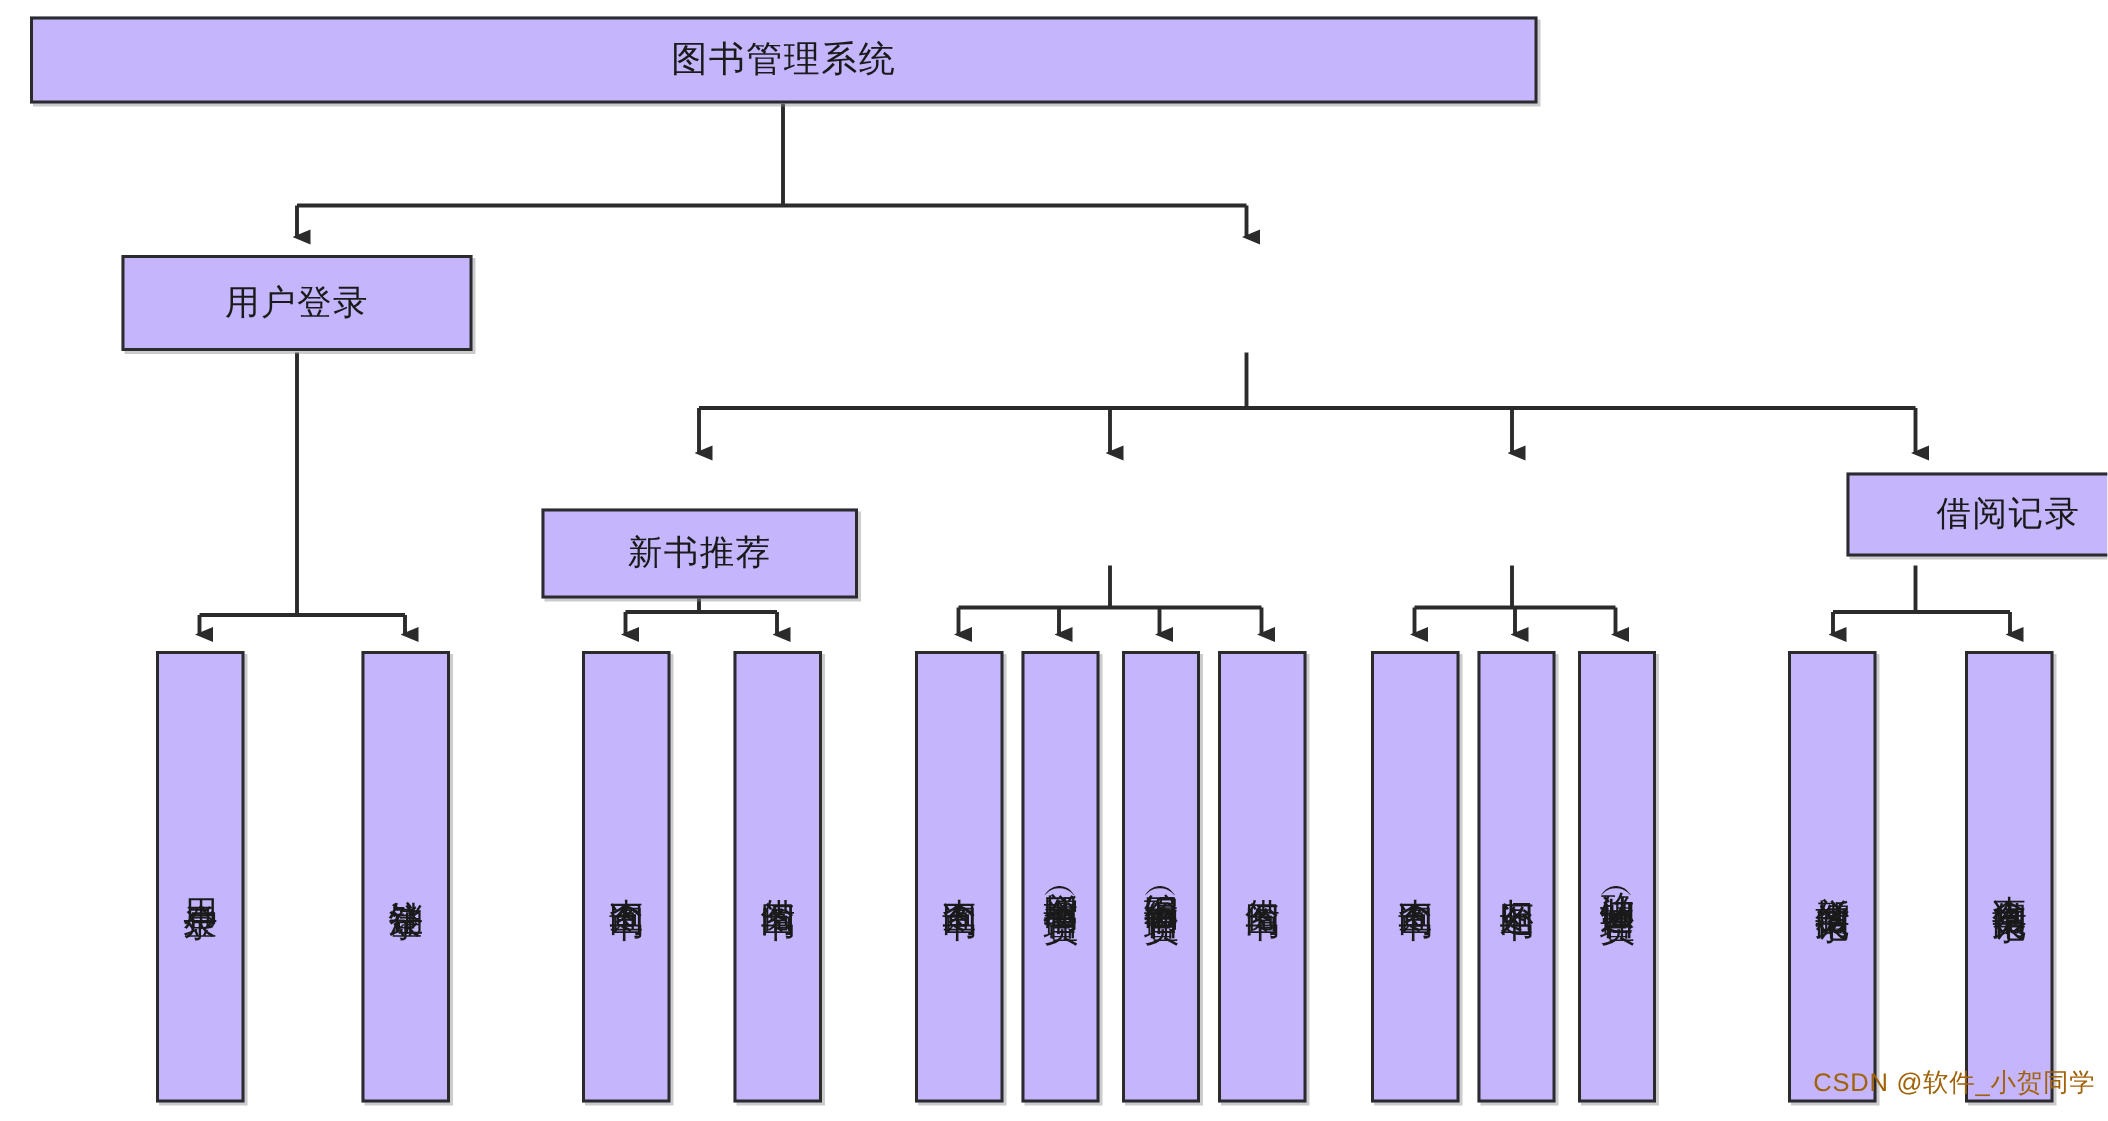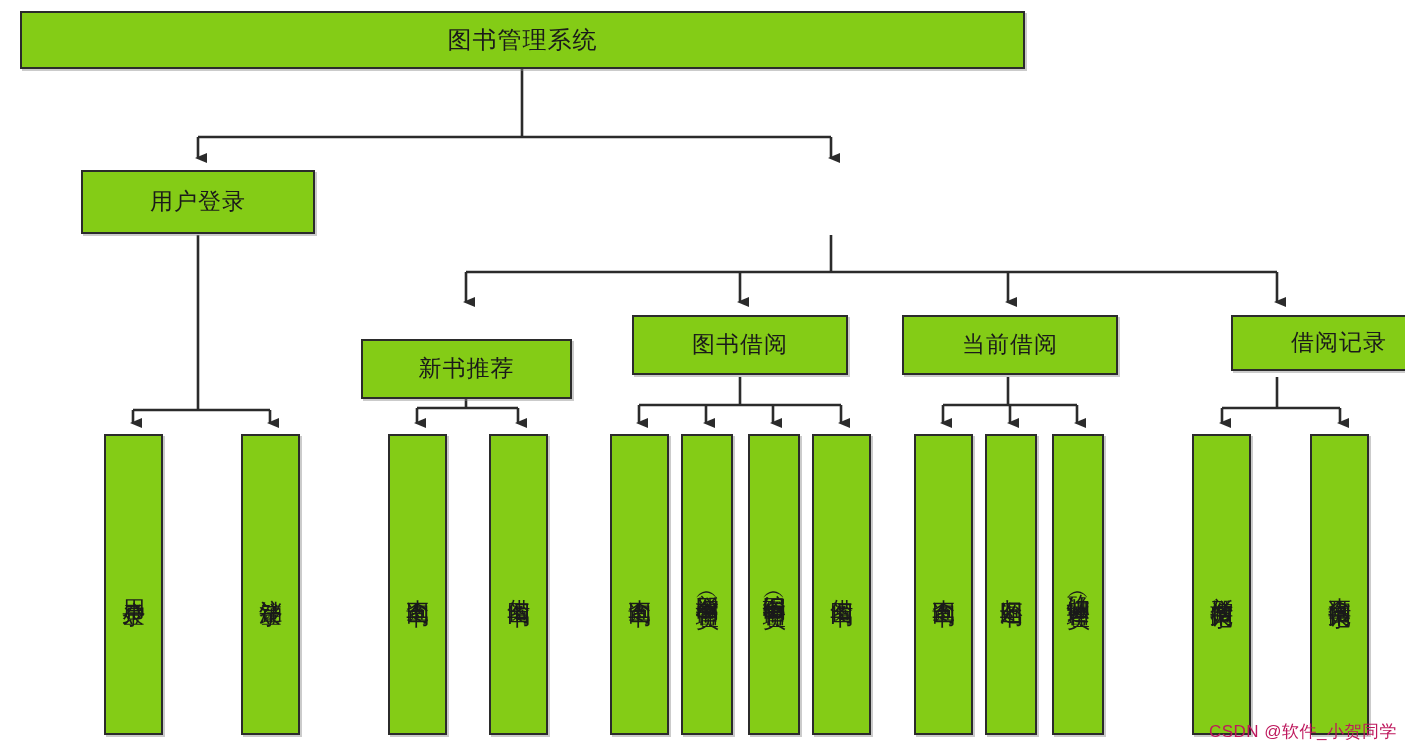--- a/index.html
+++ b/index.html
@@ -20,21 +20,21 @@
   #edges {
     position: absolute;
     left: 0;
     top: 0;
     width: 1405px;
     height: 747px;
   }
   .node {
     position: absolute;
     box-sizing: border-box;
-    background: #84cc16;
+    background: #c4b5fd;
     border: 2px solid #2b2b2b;
     box-shadow: 2px 2px 0 rgba(140,140,140,0.45);
     display: flex;
     align-items: center;
     justify-content: center;
     color: #1a1a1a;
   }
   .node.horiz {
     font-size: 23px;
     letter-spacing: 1px;
@@ -55,23 +55,23 @@
   .node .label {
     display: block;
   }
   .node.vert .label {
     writing-mode: vertical-rl;
     text-orientation: upright;
   }
   .watermark {
     position: absolute;
     right: 8px;
-    bottom: 4px;
+    bottom: 14px;
     font-size: 17px;
-    color: #be185d;
+    color: #a16207;
     letter-spacing: 0.5px;
     white-space: nowrap;
     pointer-events: none;
   }
 </style>
 </head>
 <body>
 
 <div id="canvas">
 
@@ -130,26 +130,20 @@
     <span class="label">图书管理系统</span>
   </div>
 
   <div class="node horiz" style="left:81px; top:170px; width:234px; height:64px;">
     <span class="label">用户登录</span>
   </div>
 
   <div class="node horiz" style="left:361px; top:315px; width:211px; height:60px;margin-top:24px;">
     <span class="label">新书推荐</span>
   </div>
-  <div class="node horiz" style="left:632px; top:315px; width:216px; height:60px;">
-    <span class="label">图书借阅</span>
-  </div>
-  <div class="node horiz" style="left:902px; top:315px; width:216px; height:60px;">
-    <span class="label">当前借阅</span>
-  </div>
   <div class="node horiz" style="left:1231px; top:315px; width:216px; height:56px;">
     <span class="label">借阅记录</span>
   </div>
 
   <div class="node vert" style="left:104px; top:434px; width:59px; height:301px;">
     <span class="label">用户登录</span>
   </div>
   <div class="node vert" style="left:241px; top:434px; width:59px; height:301px;">
     <span class="label">注销登录</span>
   </div>

